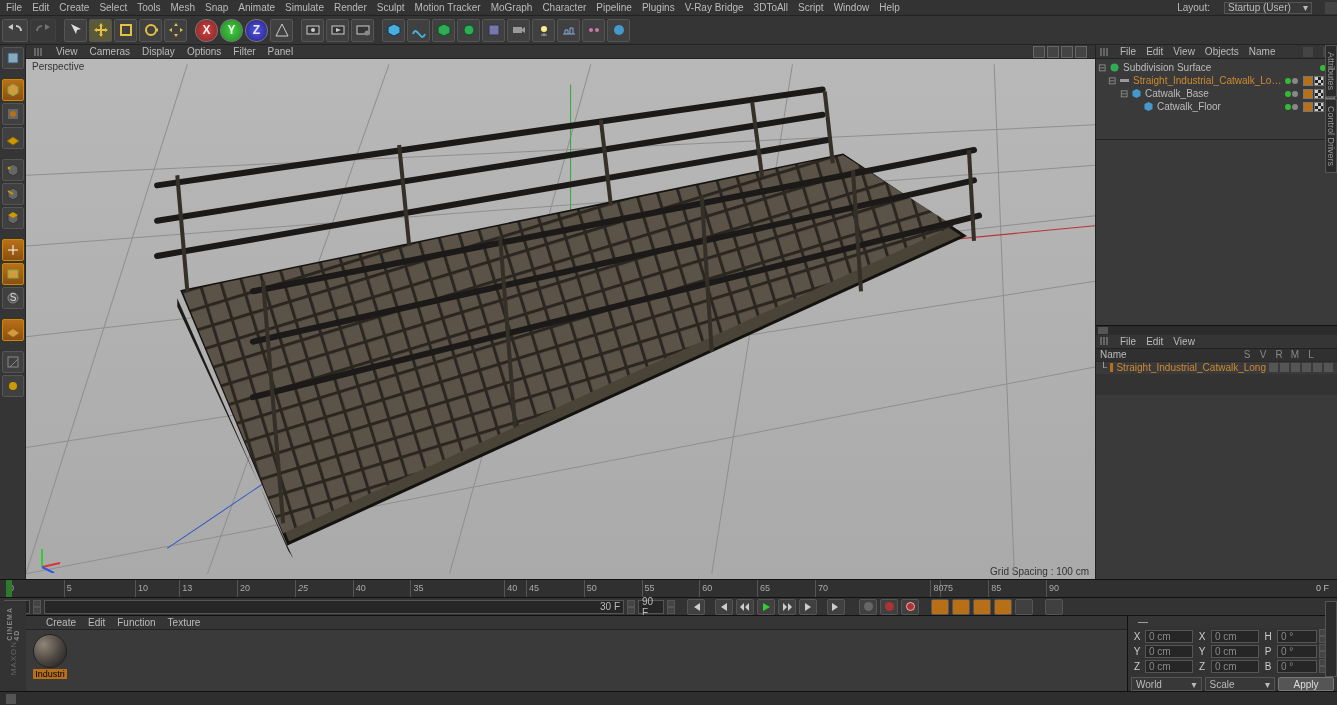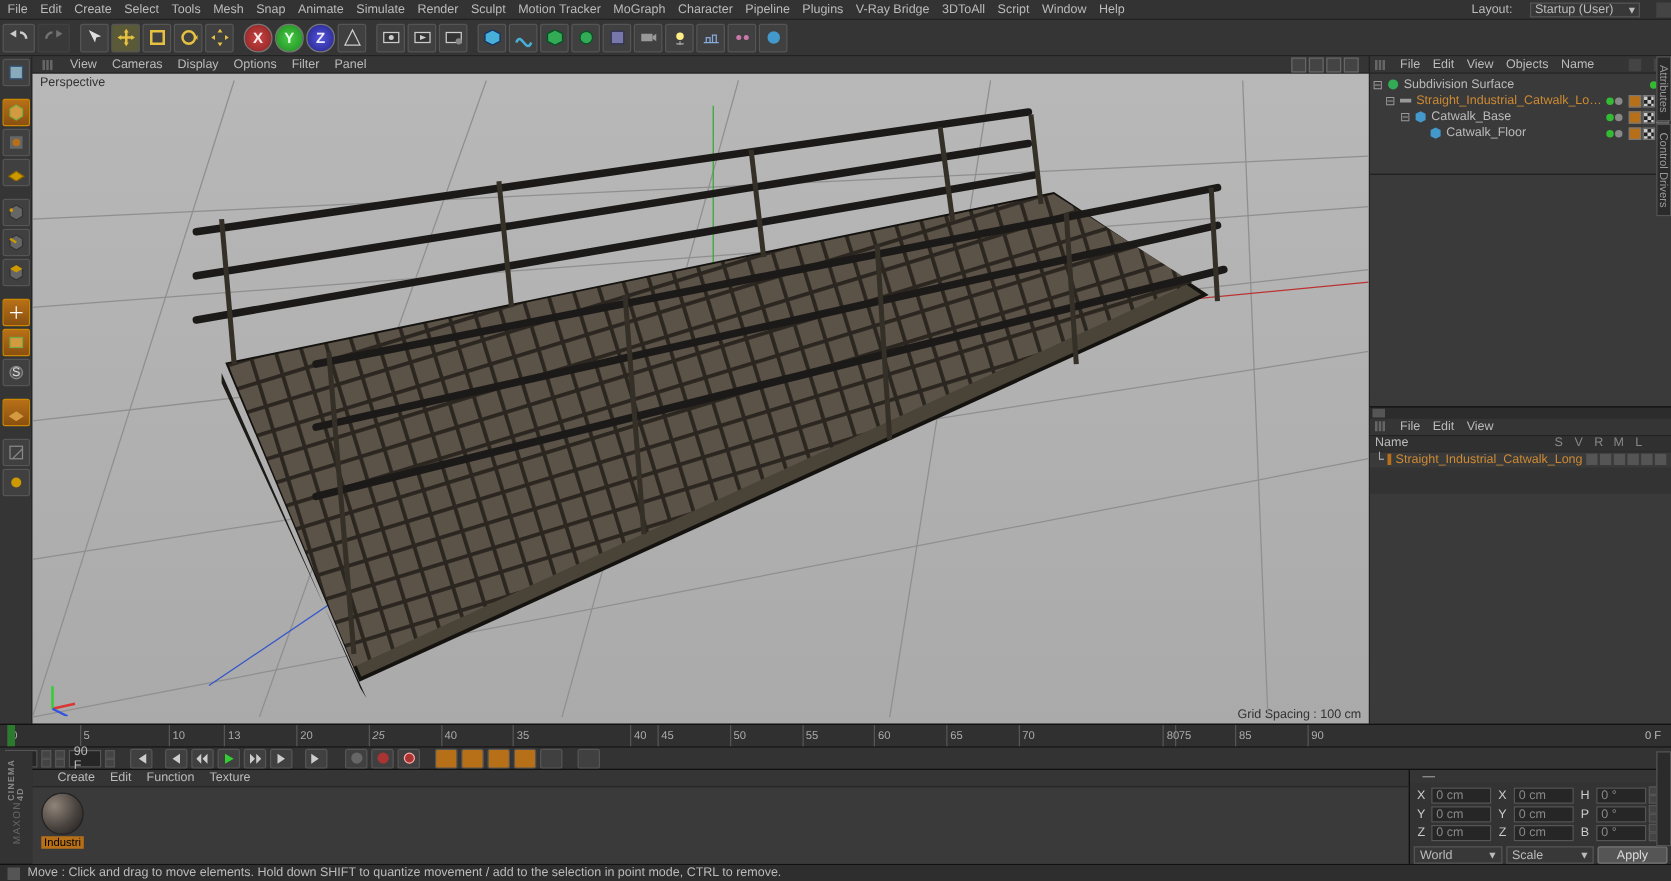--- a/index.html
+++ b/index.html
@@ -637,20 +637,23 @@
   <span class="end-lbl">0 F</span>
 </div>
 
 <div class="playrow">
   <div class="num-field">
       <span>0 F</span>
     </div>
   <div class="spin">
       <div></div>
       <div></div>
+    </div>
+  <div class="num-field wide">
+      <span style="margin-left:auto">30 F</span>
     </div>
   <div class="spin">
       <div></div>
       <div></div>
     </div>
   <div class="num-field">
       <span>90 F</span>
     </div>
   <div class="spin">
       <div></div>
@@ -784,14 +787,13 @@
       <div class="apply">Apply</div>
     </div>
   </div>
   <div class="layout-tabs">
     <div class="lt"></div>
   </div>
 </div>
 
 <div class="statusbar">
   <div class="ico"></div>
-  <span>Move : Click and drag to move elements. Hold down SHIFT to quantize movement / add to the selection in point mode, CTRL to remove.</span>
 </div>
 
 </body></html>

